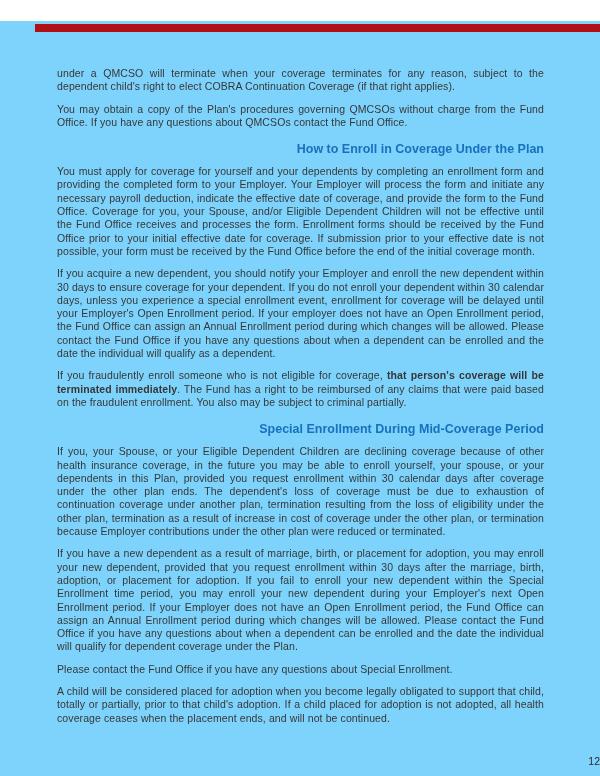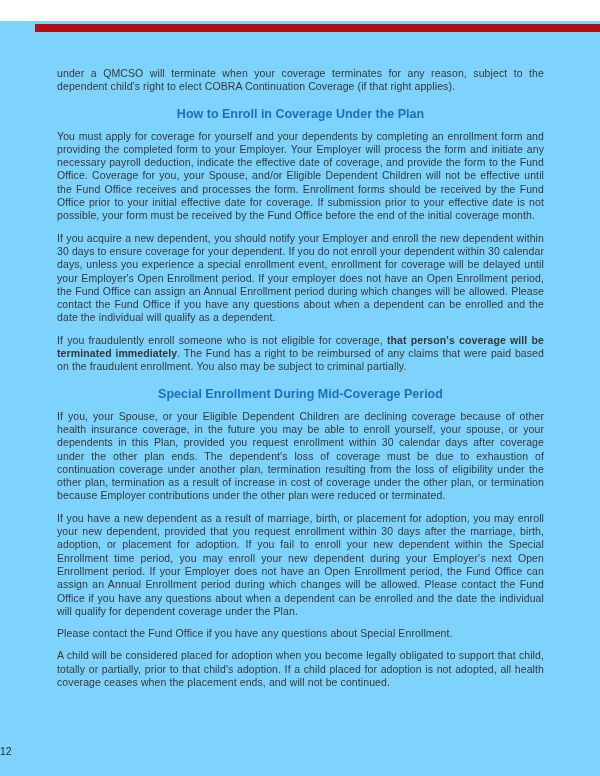--- a/index.html
+++ b/index.html
@@ -32,44 +32,45 @@
     font-size: 10.5px;
     line-height: 13.3px;
     text-align: justify;
     letter-spacing: 0.1px;
   }
   .content h2 {
     margin: 13px 0 8px 0;
     font-size: 12.5px;
     line-height: 15px;
     font-weight: bold;
-    text-align: center;
+    text-align: right;
   }
   .bold-inline { font-weight: bold; }
   .page-number {
     position: absolute;
-    bottom: 40px;
+    bottom: 30px;
     left: 0;
     width: 100%;
-    text-align: left;
+    text-align: right;
     font-size: 10.5px;
     color: #2b2b2b;
   }
 </style>
 </head>
 <body>
 
 <div class="page" style="color: rgb(55, 55, 55);">
 
   <div class="top-rule" style="background: rgb(176, 16, 21);"></div>
 
   <div class="content">
 
     <p>under a QMCSO will terminate when your coverage terminates for any reason, subject to the dependent child's right to elect COBRA Continuation Coverage (if that right applies).</p>
 
+    <p>You may obtain a copy of the Plan's procedures governing QMCSOs without charge from the Fund Office. If you have any questions about QMCSOs contact the Fund Office.</p>
 
     <h2 class="section-heading" style="color: rgb(26, 112, 189);">How to Enroll in Coverage Under the Plan</h2>
 
     <p>You must apply for coverage for yourself and your dependents by completing an enrollment form and providing the completed form to your Employer. Your Employer will process the form and initiate any necessary payroll deduction, indicate the effective date of coverage, and provide the form to the Fund Office. Coverage for you, your Spouse, and/or Eligible Dependent Children will not be effective until the Fund Office receives and processes the form. Enrollment forms should be received by the Fund Office prior to your initial effective date for coverage. If submission prior to your effective date is not possible, your form must be received by the Fund Office before the end of the initial coverage month.</p>
 
     <p>If you acquire a new dependent, you should notify your Employer and enroll the new dependent within 30 days to ensure coverage for your dependent. If you do not enroll your dependent within 30 calendar days, unless you experience a special enrollment event, enrollment for coverage will be delayed until your Employer's Open Enrollment period. If your employer does not have an Open Enrollment period, the Fund Office can assign an Annual Enrollment period during which changes will be allowed. Please contact the Fund Office if you have any questions about when a dependent can be enrolled and the date the individual will qualify as a dependent.</p>
 
     <p>
       <span>If you fraudulently enroll someone who is not eligible for coverage, </span><span class="bold-inline">that person's coverage will be terminated immediately</span><span>. The Fund has a right to be reimbursed of any claims that were paid based on the fraudulent enrollment. You also may be subject to criminal partially.</span>
     </p>

